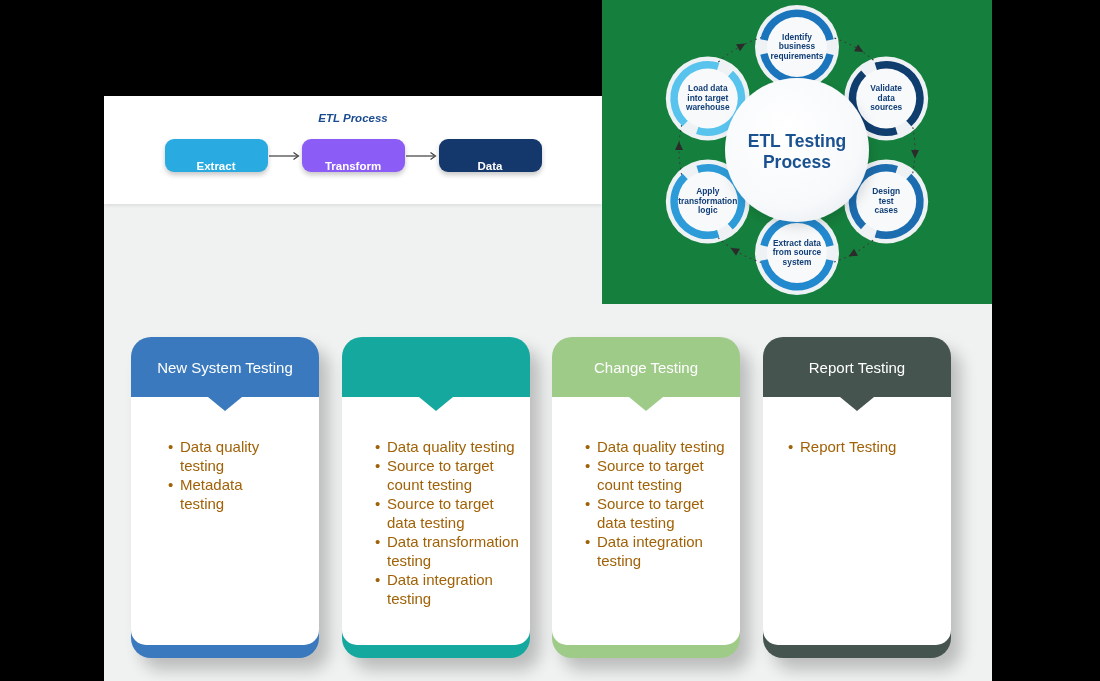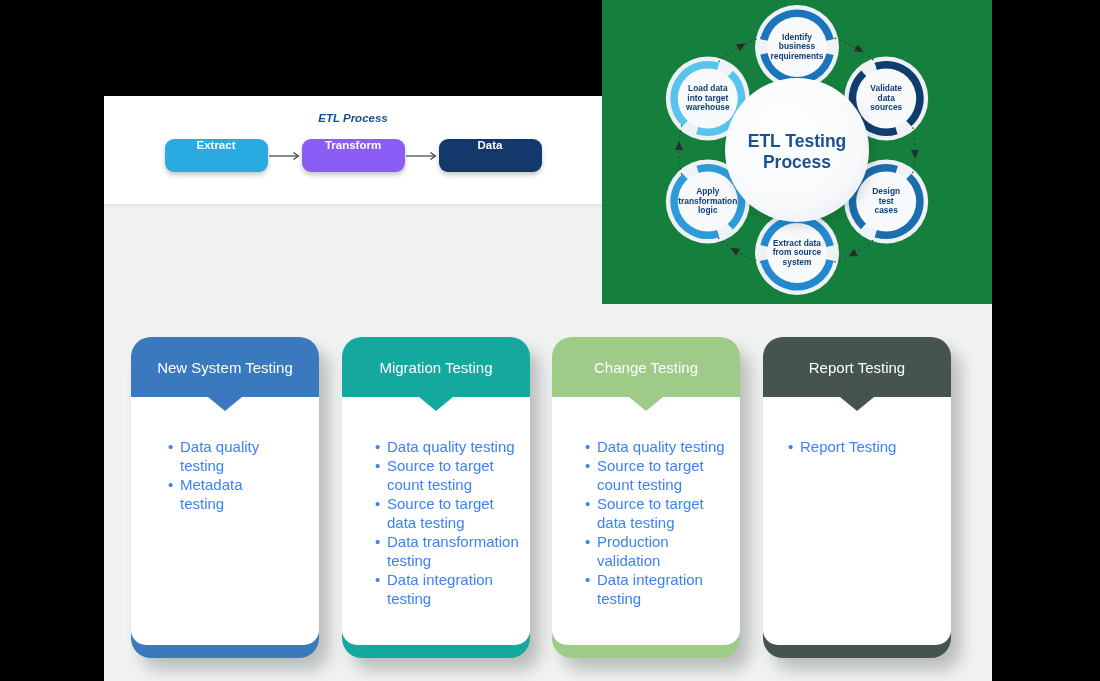--- a/index.html
+++ b/index.html
@@ -6,40 +6,40 @@
   body{background:#000;}
   .stage{position:relative;width:1100px;height:681px;background:#000;overflow:hidden;
          font-family:"Liberation Sans",sans-serif;}
   .gray-area{position:absolute;left:104px;top:96px;width:888px;height:585px;background:#f0f1f1;}
 
   
   .etl-panel{position:absolute;left:104px;top:96px;width:498px;height:108px;background:#fff;
              box-shadow:0 2px 3px rgba(0,0,0,.07);}
   .etl-title{padding-top:16px;text-align:center;font-weight:bold;font-size:11.5px;color:#1b4b8f;font-style:italic;}
   .etl-flow{display:flex;align-items:center;justify-content:center;margin-top:15px;}
-  .etl-step{width:103px;height:33px;border-radius:9px;display:flex;align-items:flex-start;justify-content:center;
+  .etl-step{width:103px;height:33px;border-radius:9px;display:flex;align-items:flex-end;justify-content:center;
             color:#fff;font-weight:bold;font-size:11.5px;box-shadow:0 3px 5px rgba(0,0,0,.22);}
   .etl-arrow{width:34px;height:12px;flex:0 0 auto;}
 
   
   .cycle-panel{position:absolute;left:602px;top:0;width:390px;height:304px;background:#15803d;}
   .cycle-panel svg{display:block;width:390px;height:304px;}
 
   
   .card{position:absolute;top:337px;width:188px;height:321px;border-radius:20px;background:var(--accent);
         box-shadow:10px 12px 16px rgba(0,0,0,.22);}
   .card-top{position:relative;height:60px;border-radius:20px 20px 0 0;display:flex;align-items:center;
             justify-content:center;color:#fff;font-weight:normal;font-size:15px;text-align:center;}
   .card-pointer{position:absolute;top:60px;left:50%;margin-left:-17px;width:0;height:0;z-index:2;
             border-left:17px solid transparent;border-right:17px solid transparent;
             border-top:14px solid var(--accent);}
   .card-body{position:absolute;top:60px;left:0;right:0;bottom:13px;background:#fff;
              border-radius:0 0 15px 15px;overflow:hidden;}
   .card-body ul{list-style:none;margin:0;padding:40px 6px 6px 33px;font-size:15px;line-height:19px;
-                color:#3b82f6;}
+                color:#a16207;}
   .card-body li{position:relative;padding-left:12px;white-space:pre-line;margin:0;}
   .card-body li::before{content:"\2022";position:absolute;left:0;top:0;}
   .card-0{left:131px}.card-1{left:342px}.card-2{left:552px}.card-3{left:763px}
   .card-0 .card-body ul{padding-left:37px;}
   .card-3 .card-body ul{padding-left:25px;}
 </style>
 </head>
 <body>
 
 <div class="stage">
@@ -130,23 +130,20 @@
       <ul>
             <li>Data quality
 testing</li>
             <li>Metadata
 testing</li>
           </ul>
     </div>
   </div>
 
   <div class="card card-1" style="--accent: #14A89E;">
-    <div class="card-top">
-      <span class="card-title">Migration Testing</span>
-    </div>
     <div class="card-pointer"></div>
     <div class="card-body">
       <ul>
             <li>Data quality testing</li>
             <li>Source to target
 count testing</li>
             <li>Source to target
 data testing</li>
             <li>Data transformation
 testing</li>
@@ -161,22 +158,20 @@
       <span class="card-title">Change Testing</span>
     </div>
     <div class="card-pointer"></div>
     <div class="card-body">
       <ul>
             <li>Data quality testing</li>
             <li>Source to target
 count testing</li>
             <li>Source to target
 data testing</li>
-            <li>Production
-validation</li>
             <li>Data integration
 testing</li>
           </ul>
     </div>
   </div>
 
   <div class="card card-3" style="--accent: #45544F;">
     <div class="card-top">
       <span class="card-title">Report Testing</span>
     </div>

